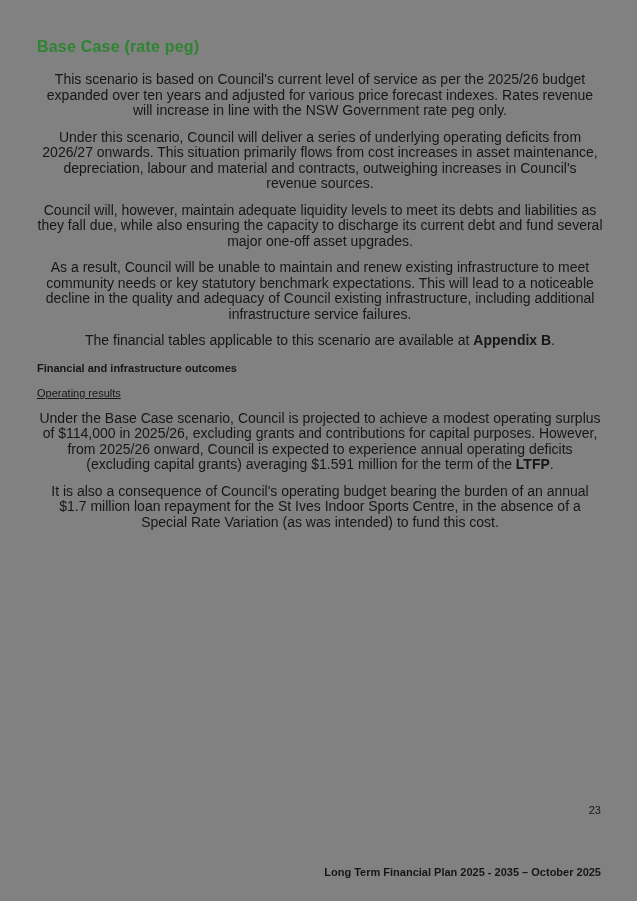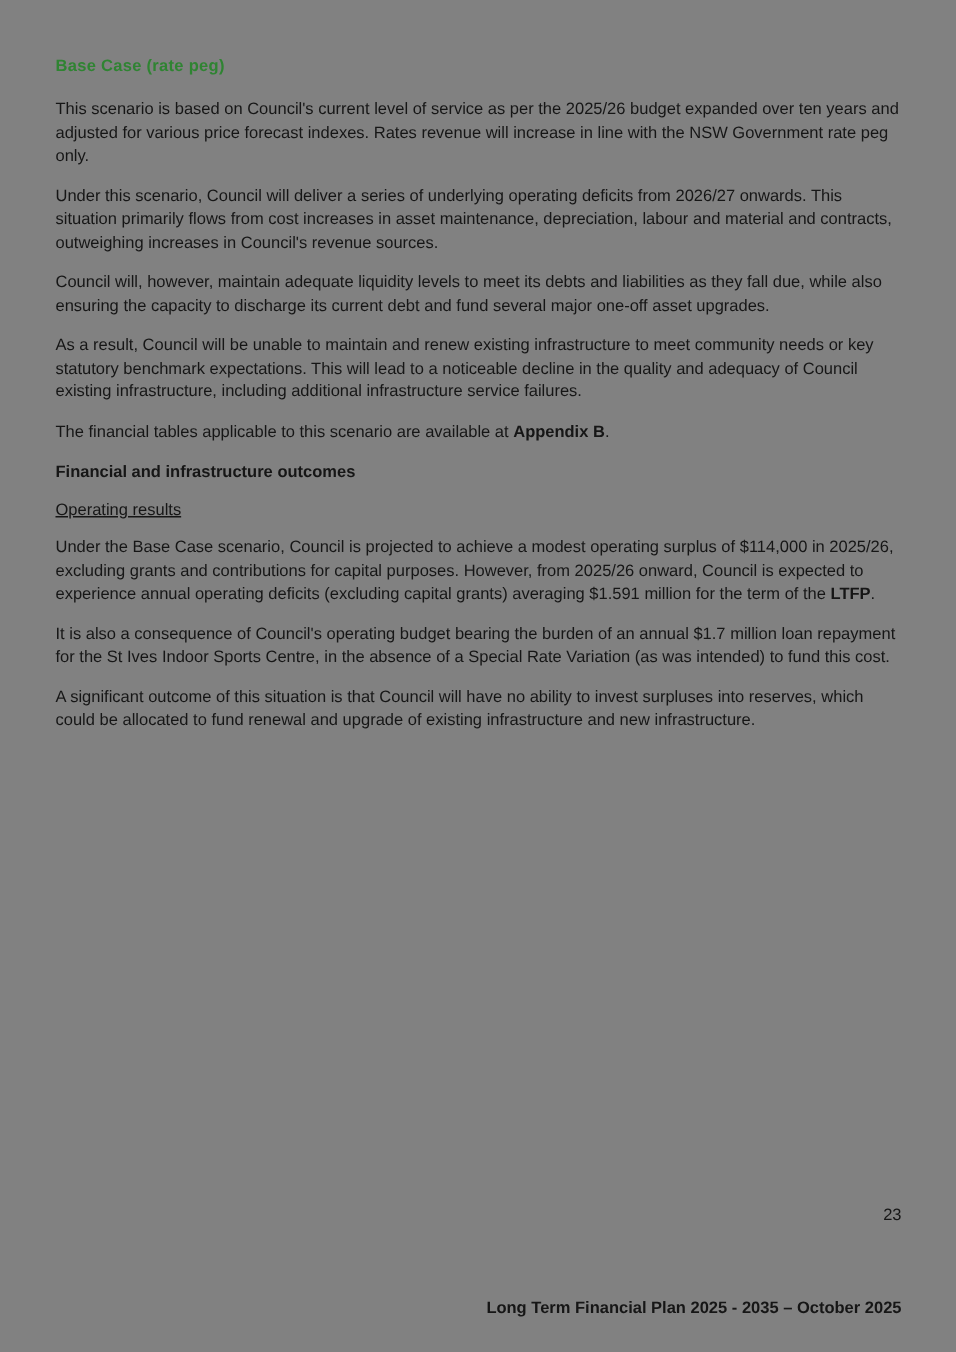--- a/index.html
+++ b/index.html
@@ -20,36 +20,36 @@
     background: #818181;
   }
   .content {
     position: absolute;
     left: 37px;
     top: 30px;
     width: 566px;
     color: #161616;
   }
   .doc-title {
-    font-size: 11px;
+    font-size: 16px;
     font-weight: bold;
     color: #2f8432;
     margin: 8px 0 16px 0;
     letter-spacing: 0.2px;
   }
   .sub-heading {
     font-size: 11px;
     font-weight: bold;
     margin: 0 0 11px 0;
   }
   .para {
-    font-size: 11px;
+    font-size: 14px;
     line-height: 15.5px;
     margin: 0 0 11px 0;
-    text-align: left;
+    text-align: center;
   }
   .section-heading {
     font-size: 11px;
     font-weight: bold;
     margin: 13px 0 13px 0;
   }
   .underlined-heading {
     font-size: 11px;
     font-weight: normal;
     text-decoration: underline;
@@ -93,21 +93,20 @@
 
     <p class="para"><span>The financial tables applicable to this scenario are available at </span><span class="bold-inline">Appendix B</span><span>.</span></p>
 
     <h2 class="section-heading">Financial and infrastructure outcomes</h2>
 
     <h3 class="underlined-heading">Operating results</h3>
 
     <p class="para"><span>Under the Base Case scenario, Council is projected to achieve a modest operating surplus of $114,000 in 2025/26, excluding grants and contributions for capital purposes. However, from 2025/26 onward, Council is expected to experience annual operating deficits (excluding capital grants) averaging $1.591 million for the term of the </span><span class="bold-inline">LTFP</span><span>.</span></p>
 
     <p class="para">It is also a consequence of Council's operating budget bearing the burden of an annual $1.7 million loan repayment for the St Ives Indoor Sports Centre, in the absence of a Special Rate Variation (as was intended) to fund this cost.</p>
-    <p class="para">A significant outcome of this situation is that Council will have no ability to invest surpluses into reserves, which could be allocated to fund renewal and upgrade of existing infrastructure and new infrastructure.</p>
 
   </div>
 
   <div class="footer">
     <div class="page-number">23</div>
     <div class="doc-ref">Long Term Financial Plan 2025 - 2035 – October 2025</div>
   </div>
 </div>
 
 </body></html>

